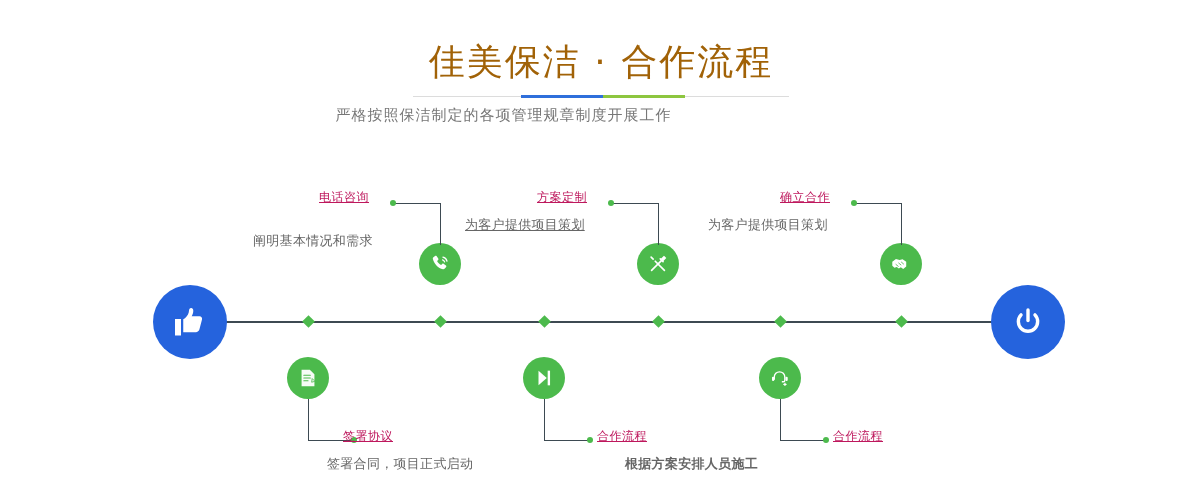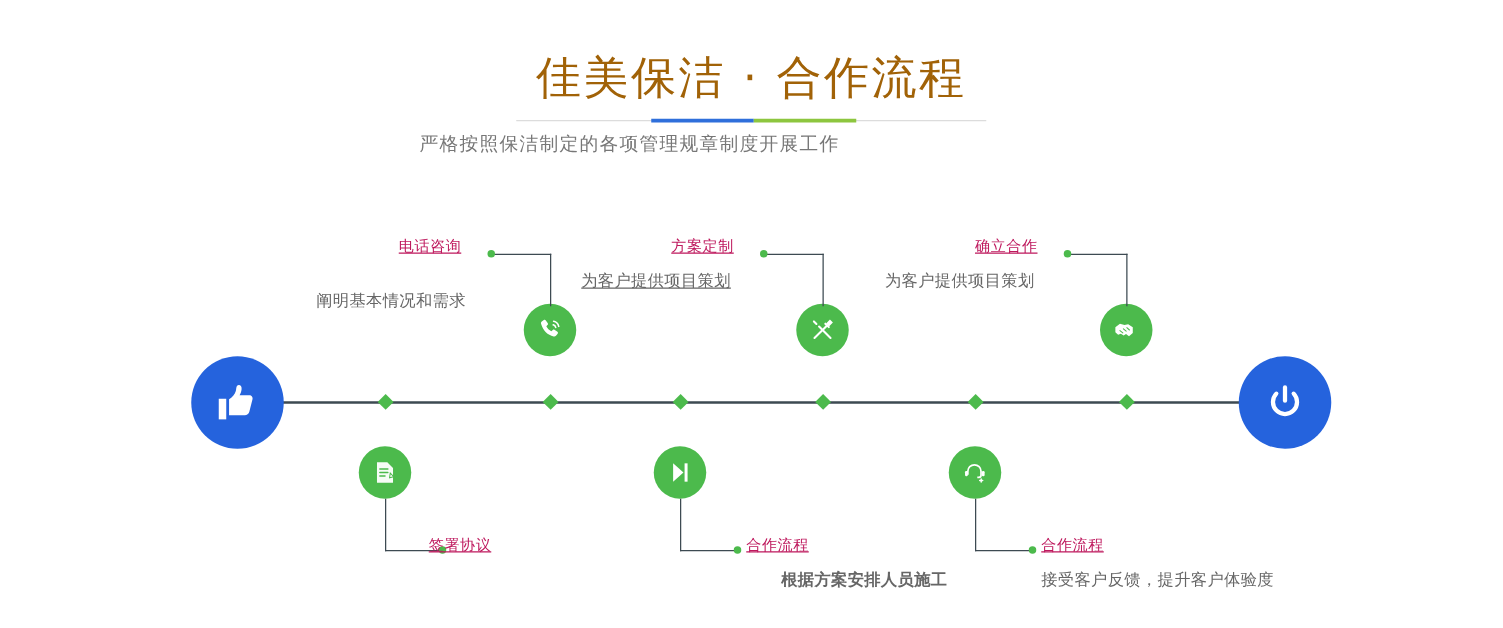--- a/index.html
+++ b/index.html
@@ -195,20 +195,21 @@
         <path d="M5 3h9l5 5v13H5z" opacity="0.95"></path>
         <path d="M7.5 9h7M7.5 12h7M7.5 15h4.5" stroke="#4cba4c" stroke-width="1.3" stroke-linecap="round"></path>
         <path d="M16.6 12.6l3 3-3.6 1 .6-4z" fill="#ffffff" stroke="#4cba4c" stroke-width="0.9"></path>
       </svg>
     </span>
   </div>
   <div class="conn v" style="left:308px; top:399px; height:42px;"></div>
   <div class="conn h" style="left:308px; top:440px; width:46px;"></div>
   <div class="dot" style="left:351px; top:437px;"></div>
   <div class="label-head" style="left:343px; top:428px;">签署协议</div>
+  <div class="label-sub" style="left:327px; top:455px;">签署合同，项目正式启动</div>
 
   <div class="diamond" style="left:654px; top:317px;"></div>
   <div class="node" style="left:637px; top:243px;">
     <span>
       <svg width="22" height="22" viewBox="0 0 24 24" fill="none" stroke="#ffffff" stroke-width="1.8" stroke-linecap="round">
         <path d="M5 19L16 8"></path>
         <path d="M14.5 6.5l3 3"></path>
         <path d="M18.5 4.2l1.3 1.3-2.1 2.1-1.3-1.3z" fill="#ffffff"></path>
         <path d="M19 19L9 9"></path>
         <path d="M4.5 4.5l2.2 2.2"></path>
@@ -259,15 +260,14 @@
         <rect x="3.3" y="10.6" width="2.4" height="4.6" rx="1.1"></rect>
         <rect x="18" y="10.6" width="2.4" height="4.6" rx="1.1"></rect>
         <path d="M17.4 17.6v2.6M16.1 18.9h2.6" stroke="#ffffff" stroke-width="1.3" stroke-linecap="round"></path>
       </svg>
     </span>
   </div>
   <div class="conn v" style="left:780px; top:399px; height:42px;"></div>
   <div class="conn h" style="left:780px; top:440px; width:46px;"></div>
   <div class="dot" style="left:823px; top:437px;"></div>
   <div class="label-head" style="left:833px; top:428px;">合作流程</div>
-  <div class="label-sub" style="left:833px; top:455px;">接受客户反馈，提升客户体验度</div>
 
 </div>
 
 </body></html>

